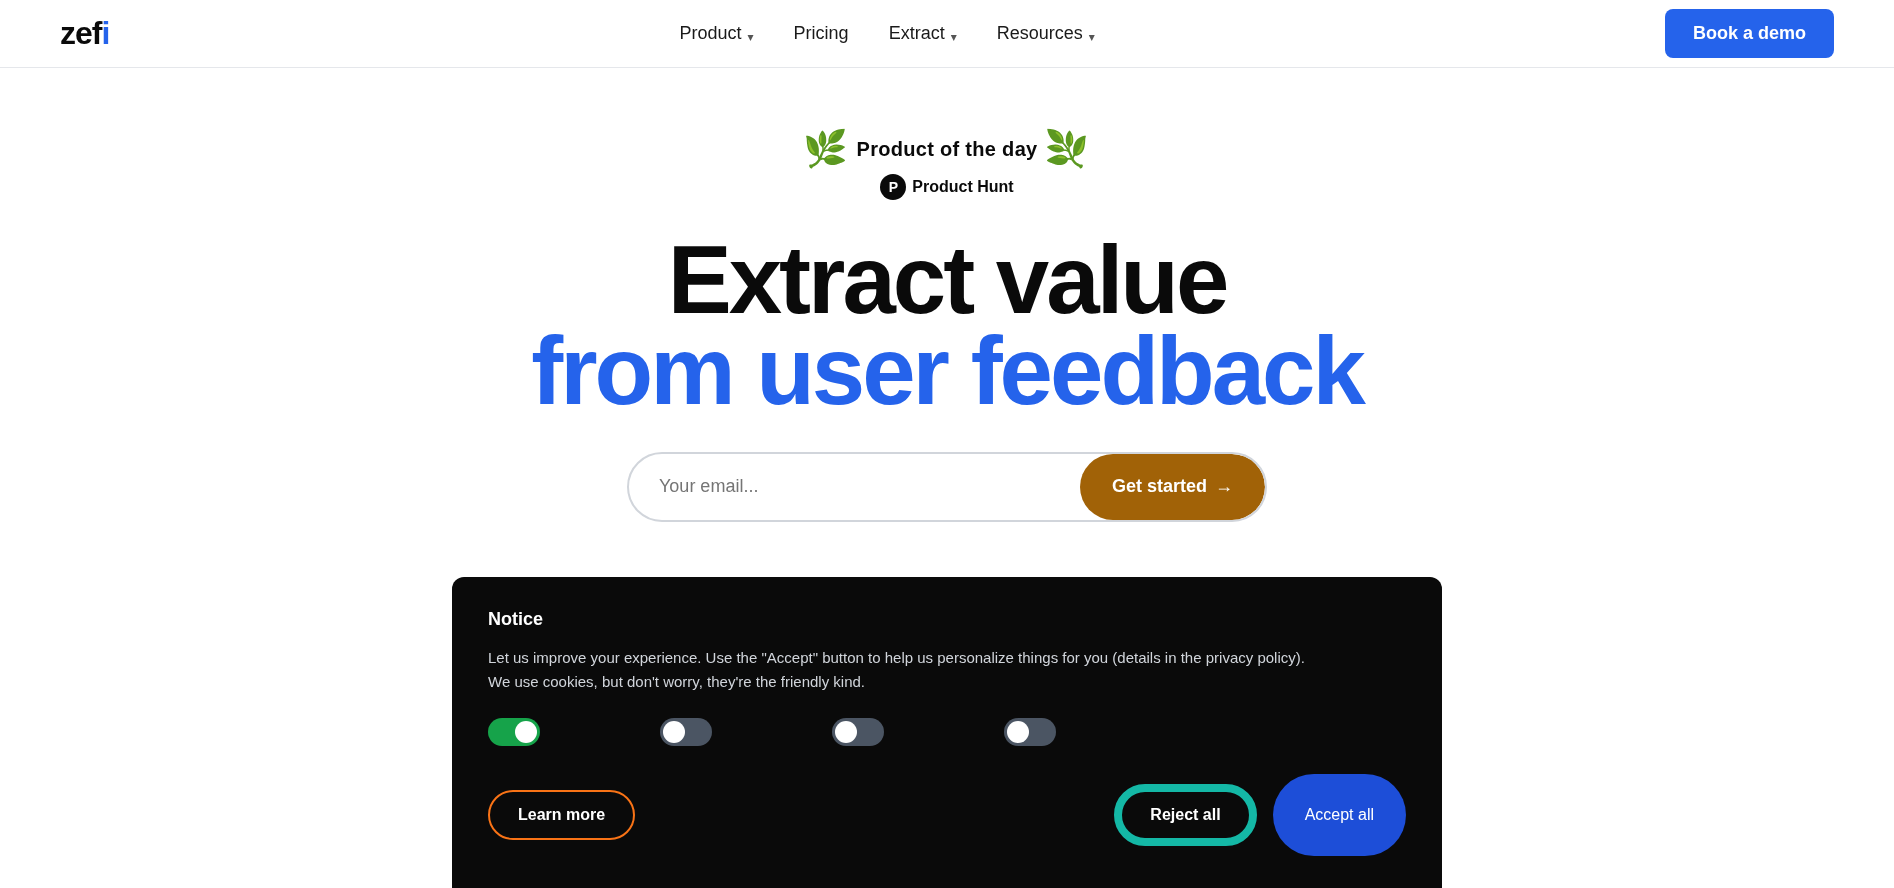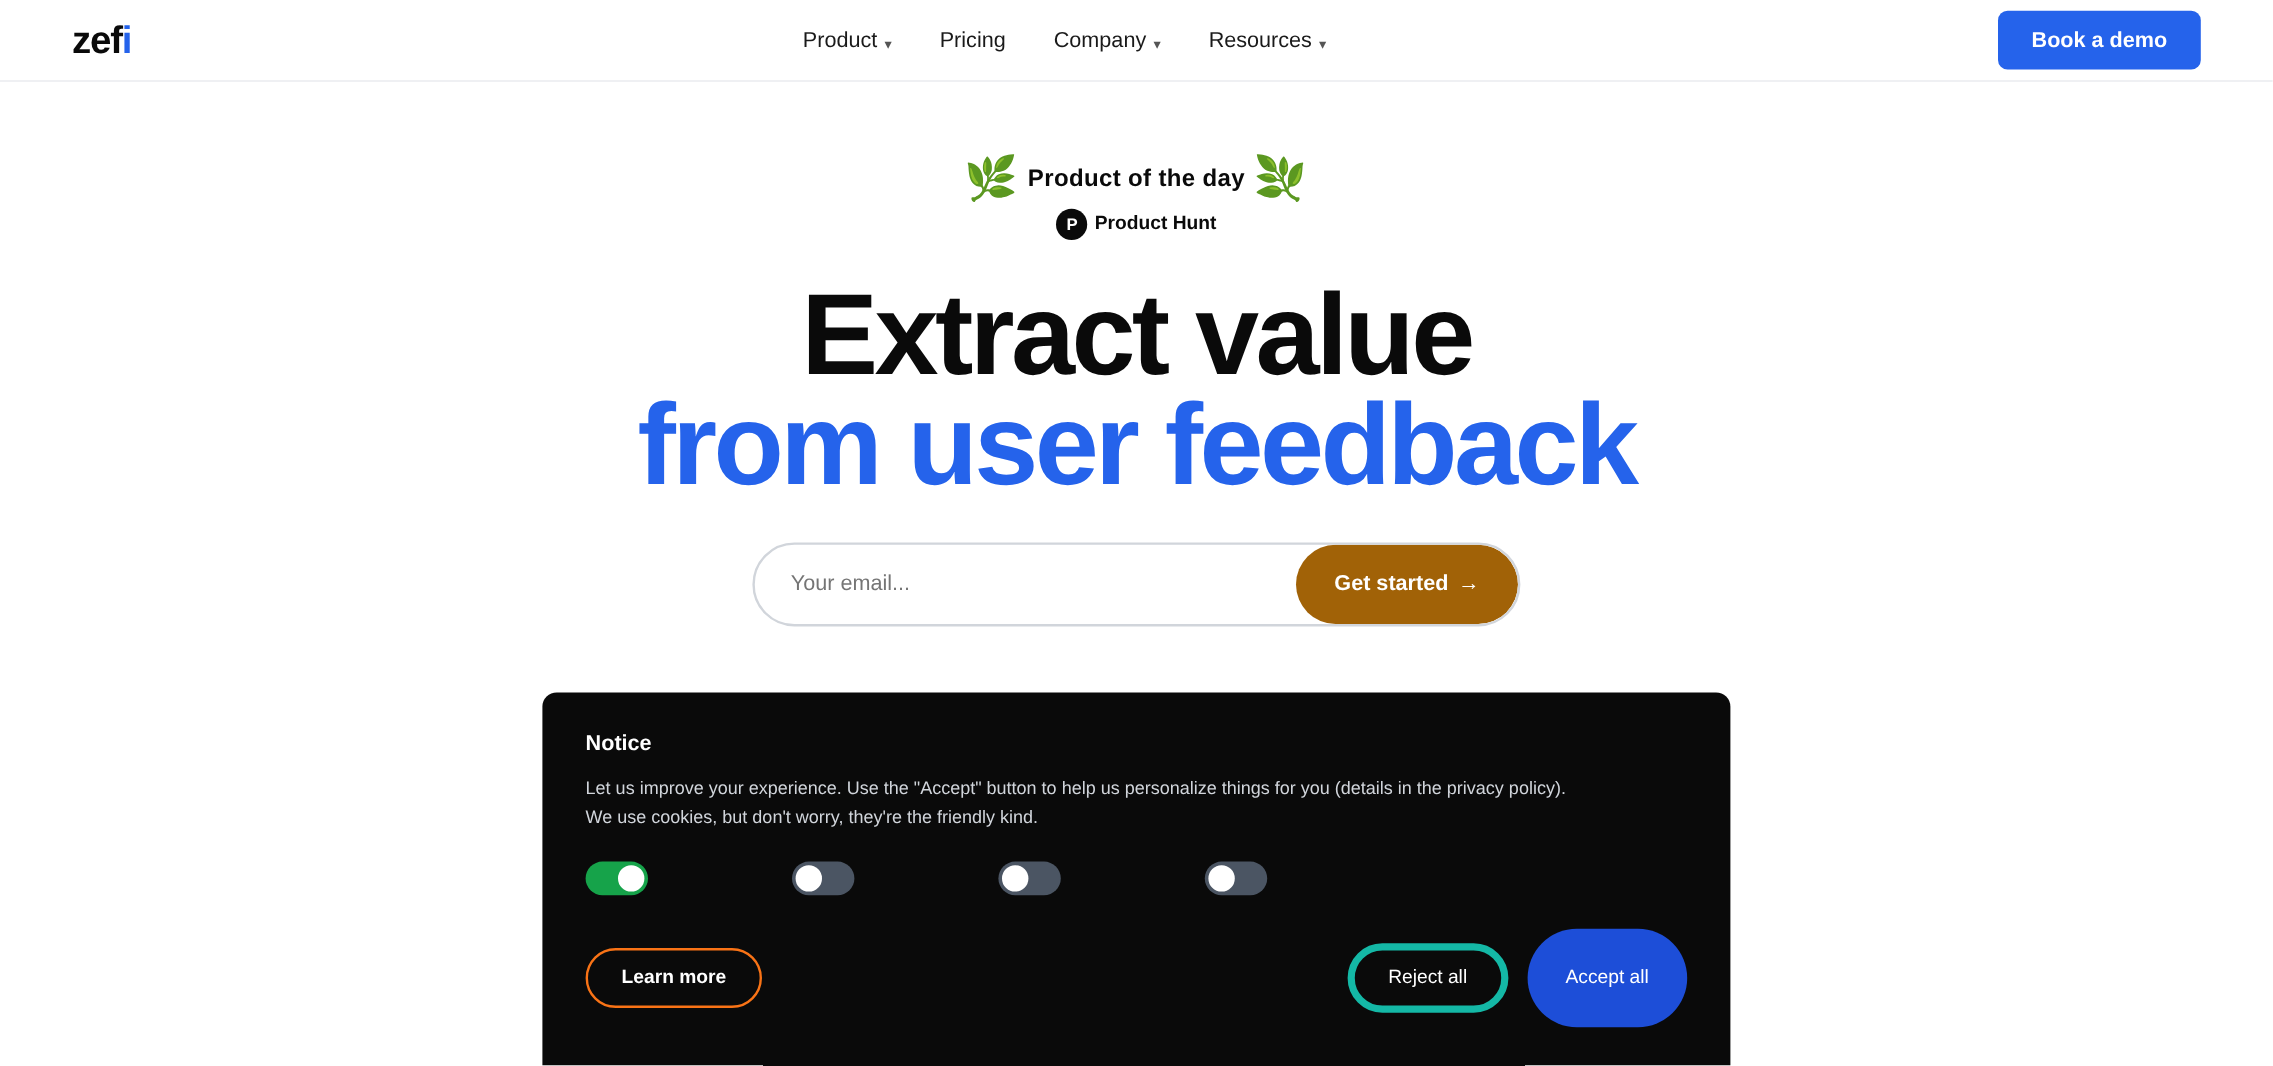--- a/index.html
+++ b/index.html
@@ -231,26 +231,26 @@
       color: #fff;
       border-radius: 50px;
       padding: 14px 28px;
       font-size: 16px;
       font-weight: 600;
       cursor: pointer;
     }
     .spacer { flex: 1; }
     .reject-all-btn {
       background: transparent;
-      border: 6px solid #14b8a6;
+      border: 8px solid #14b8a6;
       color: #fff;
       border-radius: 50px;
       padding: 14px 28px;
       font-size: 16px;
-      font-weight: 400;
+      font-weight: 700;
       cursor: pointer;
     }
     .accept-all-btn {
       background: #1d4ed8;
       border: none;
       color: #fff;
       border-radius: 50px;
       padding: 32px 32px;
       font-size: 16px;
       font-weight: 400;
@@ -266,21 +266,21 @@
   </div>
   <div class="nav-links">
     <div class="nav-item">
       <span>Product</span>
       <span class="chevron">▾</span>
     </div>
     <div class="nav-item">
       <span>Pricing</span>
     </div>
     <div class="nav-item">
-      <span>Company</span>
+      <span>Extract</span>
       <span class="chevron">▾</span>
     </div>
     <div class="nav-item">
       <span>Resources</span>
       <span class="chevron">▾</span>
     </div>
   </div>
   <div class="nav-right">
     <button class="book-demo-btn">Book a demo</button>
   </div>

